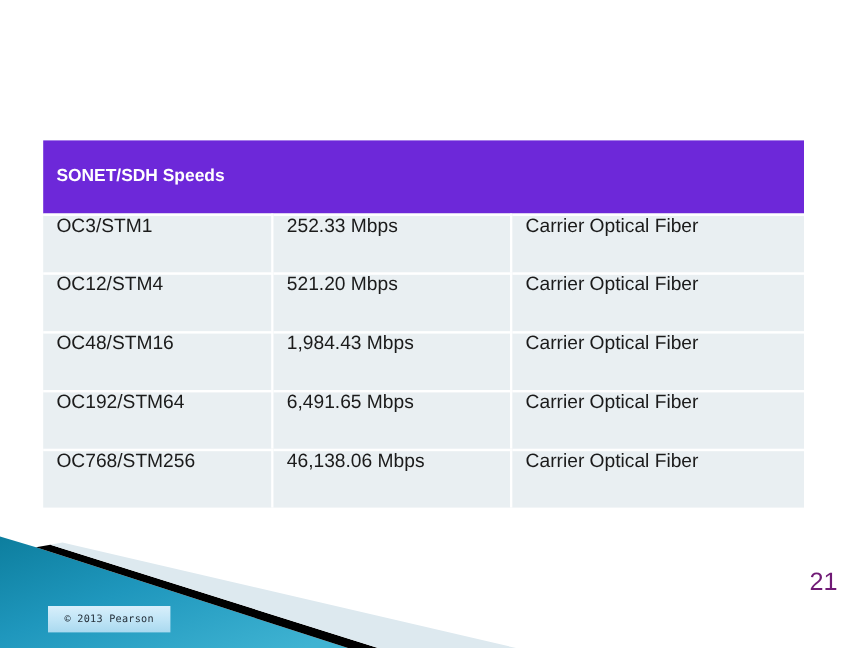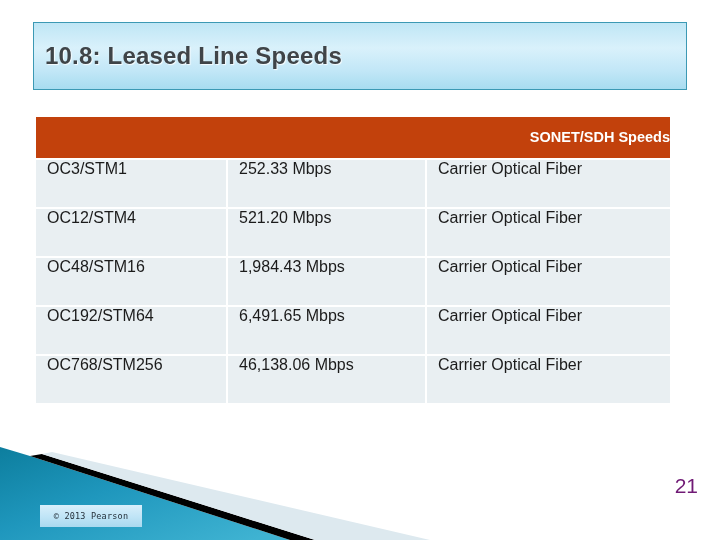--- a/index.html
+++ b/index.html
@@ -58,27 +58,27 @@
     border-collapse: separate;
     border-spacing: 0;
     width: 634px;
     table-layout: fixed;
   }
   table.speeds col.c1 { width: 192px; }
   table.speeds col.c2 { width: 199px; }
   table.speeds col.c3 { width: 243px; }
 
   table.speeds thead th {
-    background: #c2410c;
+    background: #6d28d9;
     color: #ffffff;
-    text-align: right;
+    text-align: left;
     font-size: 14.5px;
     font-weight: bold;
     padding: 11px 0 12px 11px;
-    height: 41px;
+    height: 61px;
     box-sizing: border-box;
     vertical-align: middle;
     border: none;
   }
 
   table.speeds tbody td {
     background: #e9eff2;
     color: #1b1b1b;
     font-size: 16px;
     font-weight: normal;
@@ -130,23 +130,20 @@
     font-size: 8.5px;
     color: #25303a;
     letter-spacing: 0.2px;
   }
 </style>
 </head>
 <body>
 
 <div class="slide">
 
-  <div class="title-box">
-    <div class="title-text">10.8: Leased Line Speeds</div>
-  </div>
 
   <div class="table-wrap">
     <table class="speeds">
       <colgroup>
         <col class="c1">
           <col class="c2">
           <col class="c3">
       </colgroup>
       <thead>
         <tr>

